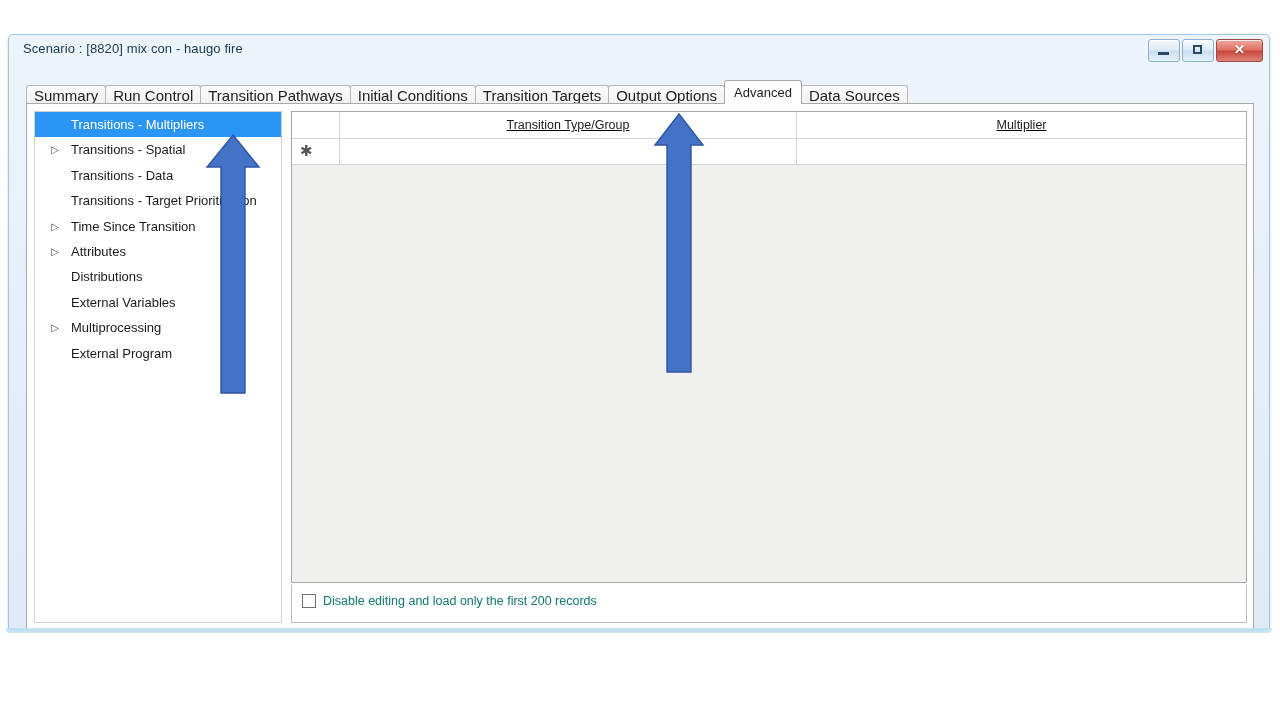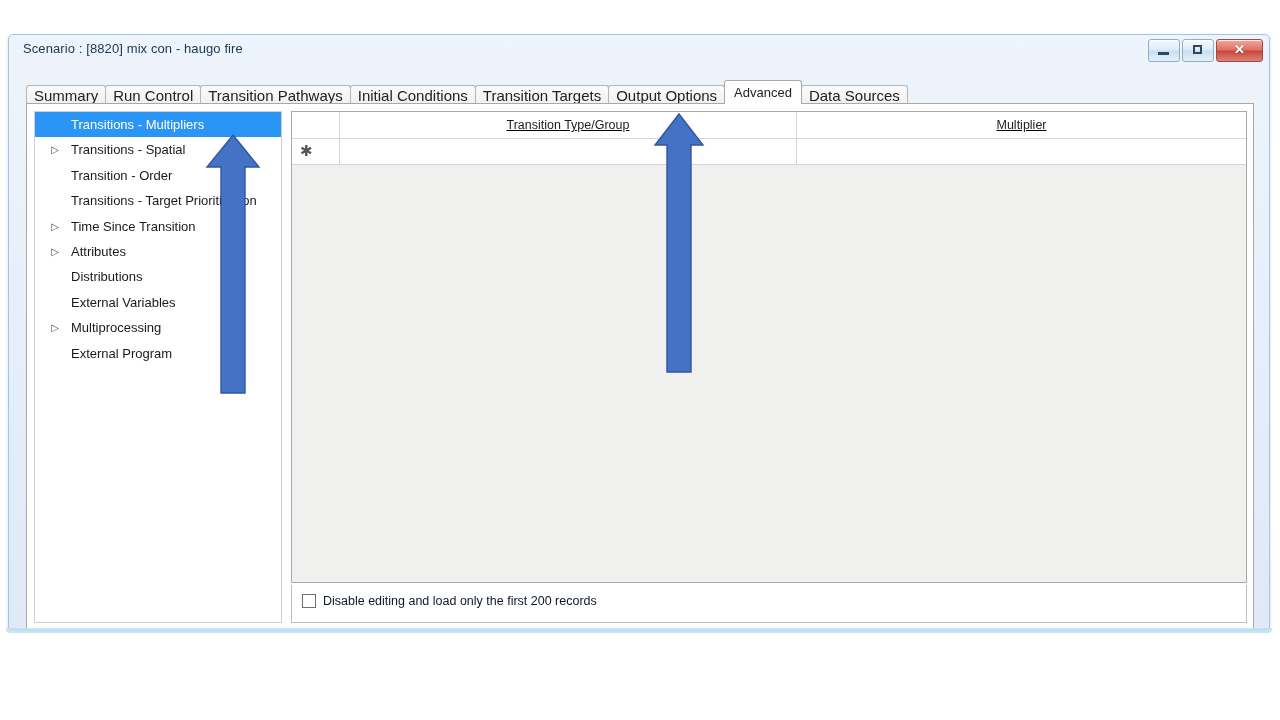--- a/index.html
+++ b/index.html
@@ -288,21 +288,21 @@
   .checkbox {
     width: 14px;
     height: 14px;
     border: 1px solid #6f6f6f;
     background: #ffffff;
     box-sizing: border-box;
     margin-right: 7px;
   }
   #chk-label {
     font-size: 12.5px;
-    color: #0f172a;
+    color: #0f766e;
     white-space: nowrap;
   }
 
   
   .anno-arrow {
     position: absolute;
     pointer-events: none;
   }
 </style>
 </head>
@@ -343,21 +343,21 @@
 
     <div id="tree-panel">
       <div class="tree-item selected">
         <span>Transitions - Multipliers</span>
       </div>
       <div class="tree-item">
         <span class="tree-arrow">▷</span>
         <span>Transitions - Spatial</span>
       </div>
       <div class="tree-item">
-        <span>Transition - Order</span>
+        <span>Transitions - Data</span>
       </div>
       <div class="tree-item">
         <span>Transitions - Target Prioritization</span>
       </div>
       <div class="tree-item">
         <span class="tree-arrow">▷</span>
         <span>Time Since Transition</span>
       </div>
       <div class="tree-item">
         <span class="tree-arrow">▷</span>

